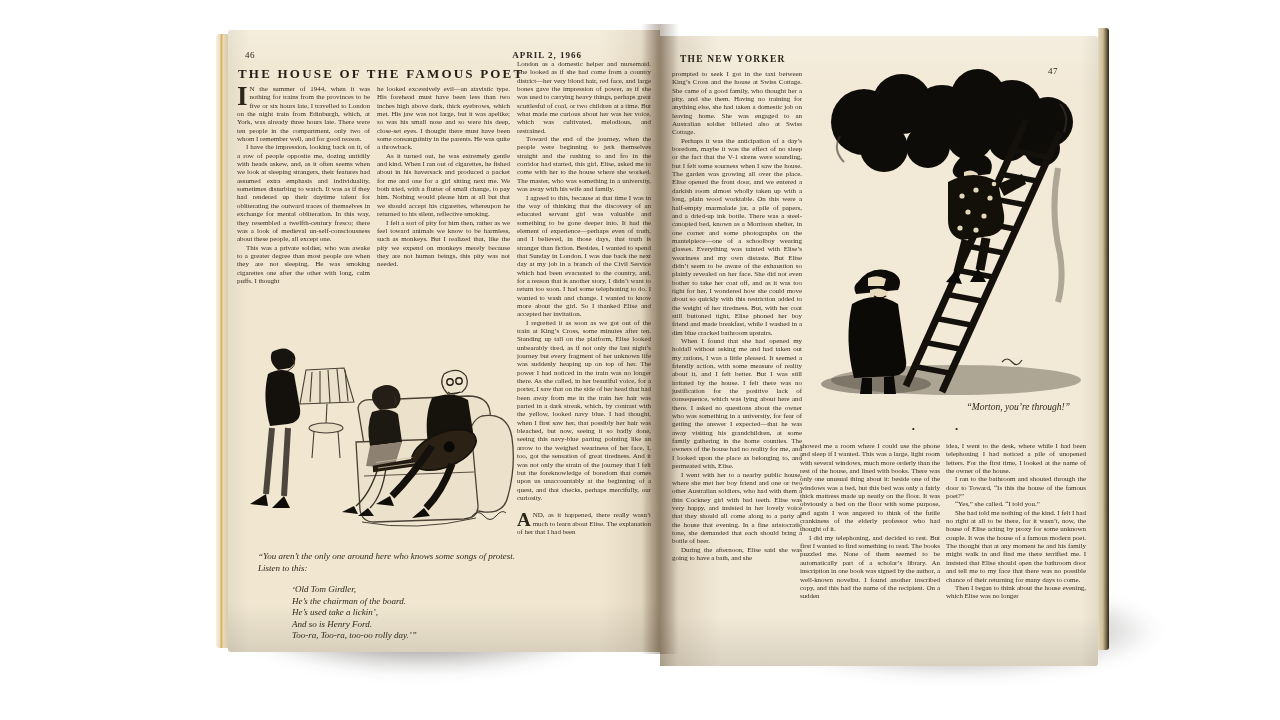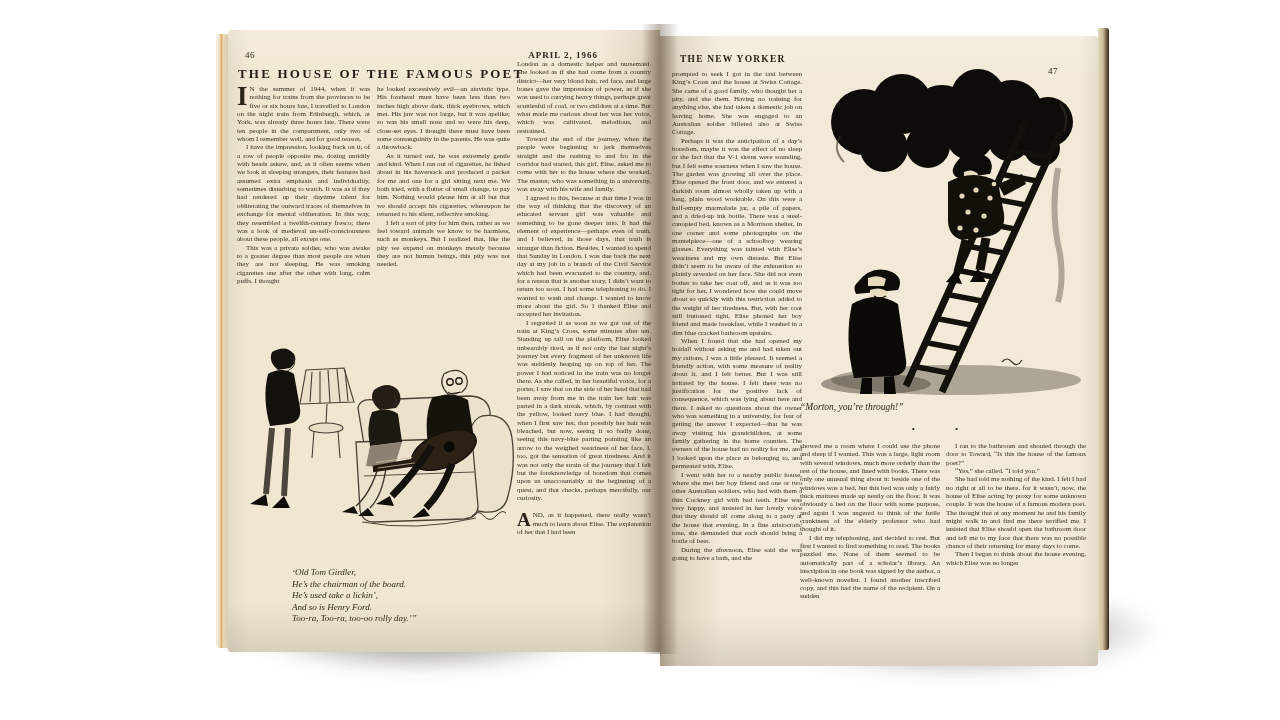--- a/index.html
+++ b/index.html
@@ -33,43 +33,43 @@
   .col{position:absolute;text-align:justify;font-size:7px;line-height:8.35px;color:#352c20;overflow:hidden;
     letter-spacing:-0.05px;}
   .col p{margin:0;}
   .col p.indent{text-indent:9px;}
   .col p.section-start{margin-top:9px;}
   .dropcap{float:left;font-size:27px;line-height:21px;padding:1px 2px 0 0;color:#2c2519;font-weight:bold;}
   .dropcap.sm{font-size:19px;line-height:15px;font-weight:bold;}
 
   .caption{position:absolute;font-style:italic;color:#2f2819;}
   .caption-1{left:30px;top:521px;width:258px;font-size:9px;line-height:11.5px;}
-  .caption-1 .verse{margin-top:16px;margin-left:34px;line-height:11.5px;}
-  .caption-2{left:140px;top:366px;width:270px;text-align:left;font-size:9.5px;}
+  .caption-1 .verse{margin-top:10px;margin-left:34px;line-height:11.5px;}
+  .caption-2{left:140px;top:366px;width:270px;text-align:right;font-size:9.5px;}
   .dots-sep{position:absolute;left:140px;top:388px;width:270px;text-align:center;font-size:9px;color:#2f2819;word-spacing:38px;}
 
   
   .cartoon{position:absolute;}
   .cartoon-1{left:8px;top:316px;width:287px;height:202px;}
   .cartoon-2{left:146px;top:28px;width:288px;height:334px;}
   svg{display:block;width:100%;height:100%;}
 </style>
 </head>
 <body>
 
 <div class="scene">
 
   <div class="shadow left"></div>
   <div class="shadow right"></div>
   <div class="edge-left"></div>
   <div class="edge-right"></div>
 
   <div class="page page-left">
     <div class="folio" style="left:17px;top:20px;">46</div>
-    <div class="folio" style="right:62px;top:20px;font-weight:bold;letter-spacing:1px;">APRIL 2, 1966</div>
+    <div class="folio" style="right:78px;top:20px;font-weight:bold;letter-spacing:1px;">APRIL 2, 1966</div>
     <div class="article-title">THE HOUSE OF THE FAMOUS POET</div>
 
     <div class="col" style="left:9px;top:55px;width:133px;height:261px;">
         <p><span class="dropcap">I</span>N the summer of 1944, when it was nothing for trains from the provinces to be five or six hours late, I travelled to London on the night train from Edinburgh, which, at York, was already three hours late. There were ten people in the compartment, only two of whom I remember well, and for good reason.</p>
         <p class="indent">I have the impression, looking back on it, of a row of people opposite me, dozing untidily with heads askew, and, as it often seems when we look at sleeping strangers, their features had assumed extra emphasis and individuality, sometimes disturbing to watch. It was as if they had rendered up their daytime talent for obliterating the outward traces of themselves in exchange for mental obliteration. In this way, they resembled a twelfth-century fresco; there was a look of medieval un-self-consciousness about these people, all except one.</p>
         <p class="indent">This was a private soldier, who was awake to a greater degree than most people are when they are not sleeping. He was smoking cigarettes one after the other with long, calm puffs. I thought</p>
       </div>
     <div class="col" style="left:149px;top:55px;width:133px;height:261px;">
         <p>he looked excessively evil—an atavistic type. His forehead must have been less than two inches high above dark, thick eyebrows, which met. His jaw was not large, but it was apelike; so was his small nose and so were his deep, close-set eyes. I thought there must have been some consanguinity in the parents. He was quite a throwback.</p>
         <p class="indent">As it turned out, he was extremely gentle and kind. When I ran out of cigarettes, he fished about in his haversack and produced a packet for me and one for a girl sitting next me. We both tried, with a flutter of small change, to pay him. Nothing would please him at all but that we should accept his cigarettes, whereupon he returned to his silent, reflective smoking.</p>
@@ -133,20 +133,21 @@
             <path d="M140 90 L176 99 M140 96 L176 105" stroke="#cfc2a4" stroke-width="0.7"></path>
           </g>
           <path d="M196 100 Q176 130 156 150 M216 118 Q206 146 190 162" stroke="#14110c" stroke-width="7" fill="none"></path>
           <path d="M154 150 L140 158 L158 160 Z M188 162 L176 172 L194 170 Z" fill="#0f0c08"></path>
         </g>
         <path d="M236 170 q6 -7 12 0 t12 0 t10 -3" stroke="#3a332a" fill="none" stroke-width="1"></path>
       </svg>
     </div>
 
     <div class="caption caption-1">
+      <div>“You aren’t the only one around here who knows some songs of protest. Listen to this:</div>
       <div class="verse">
           <div>‘Old Tom Girdler,</div>
           <div>He’s the chairman of the board.</div>
           <div>He’s used take a lickin’,</div>
           <div>And so is Henry Ford.</div>
           <div>Too-ra, Too-ra, too-oo rolly day.’”</div>
         </div>
     </div>
   </div>
 
@@ -233,20 +234,21 @@
     </div>
 
     <div class="caption caption-2">“Morton, you’re through!”</div>
     <div class="dots-sep">• •</div>
 
     <div class="col" style="left:140px;top:406px;width:140px;height:210px;">
         <p>showed me a room where I could use the phone and sleep if I wanted. This was a large, light room with several windows, much more orderly than the rest of the house, and lined with books. There was only one unusual thing about it: beside one of the windows was a bed, but this bed was only a fairly thick mattress made up neatly on the floor. It was obviously a bed on the floor with some purpose, and again I was angered to think of the futile crankiness of the elderly professor who had thought of it.</p>
         <p class="indent">I did my telephoning, and decided to rest. But first I wanted to find something to read. The books puzzled me. None of them seemed to be automatically part of a scholar’s library. An inscription in one book was signed by the author, a well-known novelist. I found another inscribed copy, and this had the name of the recipient. On a sudden</p>
       </div>
     <div class="col" style="left:286px;top:406px;width:140px;height:210px;">
+        <p>idea, I went to the desk, where while I had been telephoning I had noticed a pile of unopened letters. For the first time, I looked at the name of the owner of the house.</p>
         <p class="indent">I ran to the bathroom and shouted through the door to Toward, “Is this the house of the famous poet?”</p>
         <p class="indent">“Yes,” she called. “I told you.”</p>
         <p class="indent">She had told me nothing of the kind. I felt I had no right at all to be there, for it wasn’t, now, the house of Elise acting by proxy for some unknown couple. It was the house of a famous modern poet. The thought that at any moment he and his family might walk in and find me there terrified me. I insisted that Elise should open the bathroom door and tell me to my face that there was no possible chance of their returning for many days to come.</p>
         <p class="indent">Then I began to think about the house evening, which Elise was no longer</p>
       </div>
   </div>
 
   <div class="spine"></div>
 </div>
 

